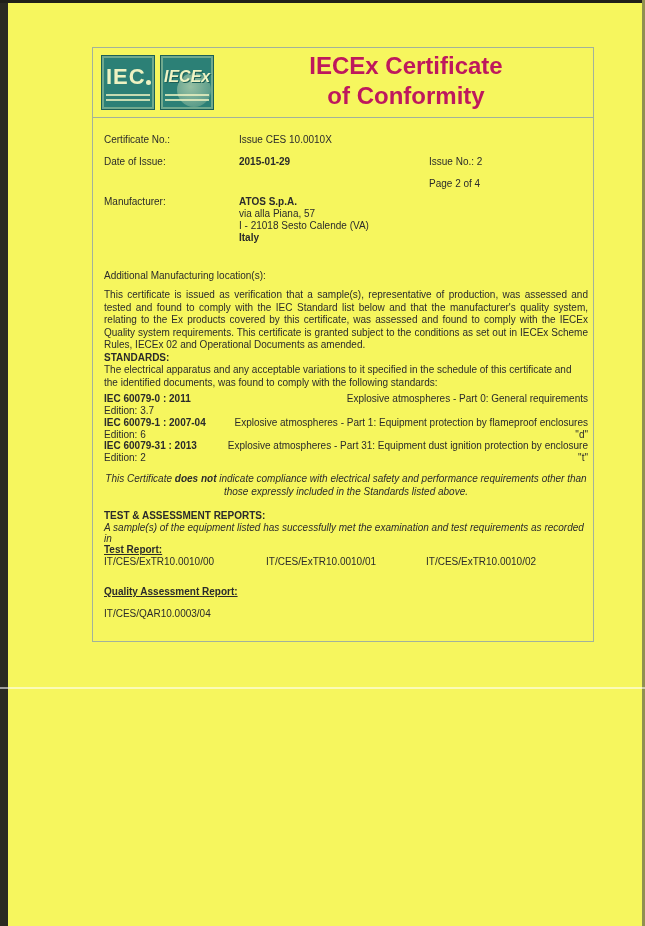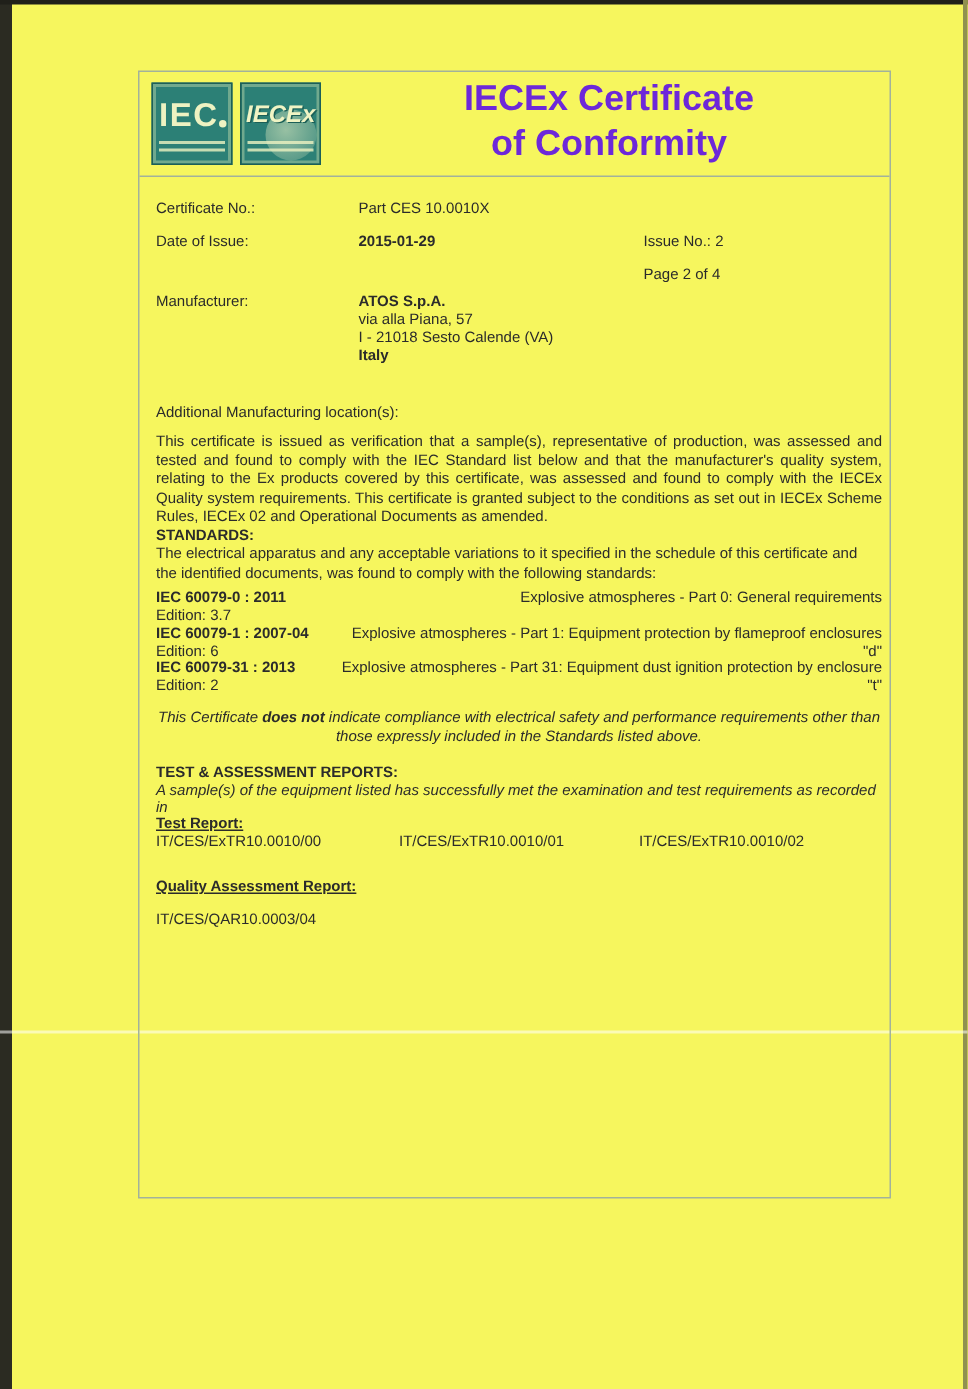--- a/index.html
+++ b/index.html
@@ -10,21 +10,21 @@
     overflow:hidden;
     font-family:"Liberation Sans", sans-serif;
     color:#2b2b2b;
   }
   .edge-left{position:absolute;left:0;top:0;width:8px;height:926px;background:#2b2b22;}
   .edge-top{position:absolute;left:0;top:0;width:645px;height:3px;background:#20201a;}
   .edge-right{position:absolute;right:0;top:0;width:3px;height:926px;background:#90914f;}
   .fold-line{position:absolute;left:0;top:687px;width:645px;height:2px;background:rgba(255,255,255,0.55);}
 
   .content-box{
-    position:absolute;left:92px;top:47px;width:502px;height:752px;
+    position:absolute;left:92px;top:47px;width:502px;height:595px;
     border:1px solid #a2b29b;
     box-sizing:border-box;
   }
 
   
   .cert-header{position:absolute;left:0;top:0;width:100%;height:70px;border-bottom:1px solid #a2b29b;box-sizing:border-box;}
   .logo{
     position:absolute;top:7px;width:54px;height:55px;
     background:#2c8076;
     border:1px solid #1c5f57;
@@ -45,21 +45,21 @@
     position:absolute;right:2px;bottom:2px;width:34px;height:34px;border-radius:50%;
     background:radial-gradient(circle at 40% 40%, rgba(240,245,200,0.55), rgba(240,245,200,0.12));
   }
   .logo-iecex .logo-text{
     position:absolute;left:3px;top:12px;
     font-size:16px;font-weight:bold;font-style:italic;color:#f0f4c4;
     text-shadow:1px 1px 0 #1c5f57;
   }
   .cert-title{
     position:absolute;left:128px;right:2px;top:3px;
-    text-align:center;color:#6d28d9;font-weight:bold;font-size:24px;line-height:30px;
+    text-align:center;color:#be185d;font-weight:bold;font-size:24px;line-height:30px;
   }
 
   
   .lbl{position:absolute;left:11px;font-size:10px;}
   .val{position:absolute;left:146px;font-size:10px;}
   .rcol{position:absolute;left:336px;font-size:10px;}
   .bold{font-weight:bold;}
   .addr-line{font-size:10px;line-height:12px;}
 
   .para{
@@ -105,21 +105,21 @@
           <div></div>
         </div>
     </div>
     <div class="cert-title">
       <div>IECEx Certificate</div>
       <div>of Conformity</div>
     </div>
   </div>
 
   <span class="lbl" style="top:86px">Certificate No.:</span>
-  <span class="val" style="top:86px">Part CES 10.0010X</span>
+  <span class="val" style="top:86px">Issue CES 10.0010X</span>
 
   <span class="lbl" style="top:108px">Date of Issue:</span>
   <span class="val bold" style="top:108px">2015-01-29</span>
   <span class="rcol" style="top:108px">Issue No.: 2</span>
 
   <span class="rcol" style="top:130px">Page 2 of 4</span>
 
   <span class="lbl" style="top:148px">Manufacturer:</span>
   <div class="val" style="top:148px">
     <div class="addr-line bold">ATOS S.p.A.</div>

